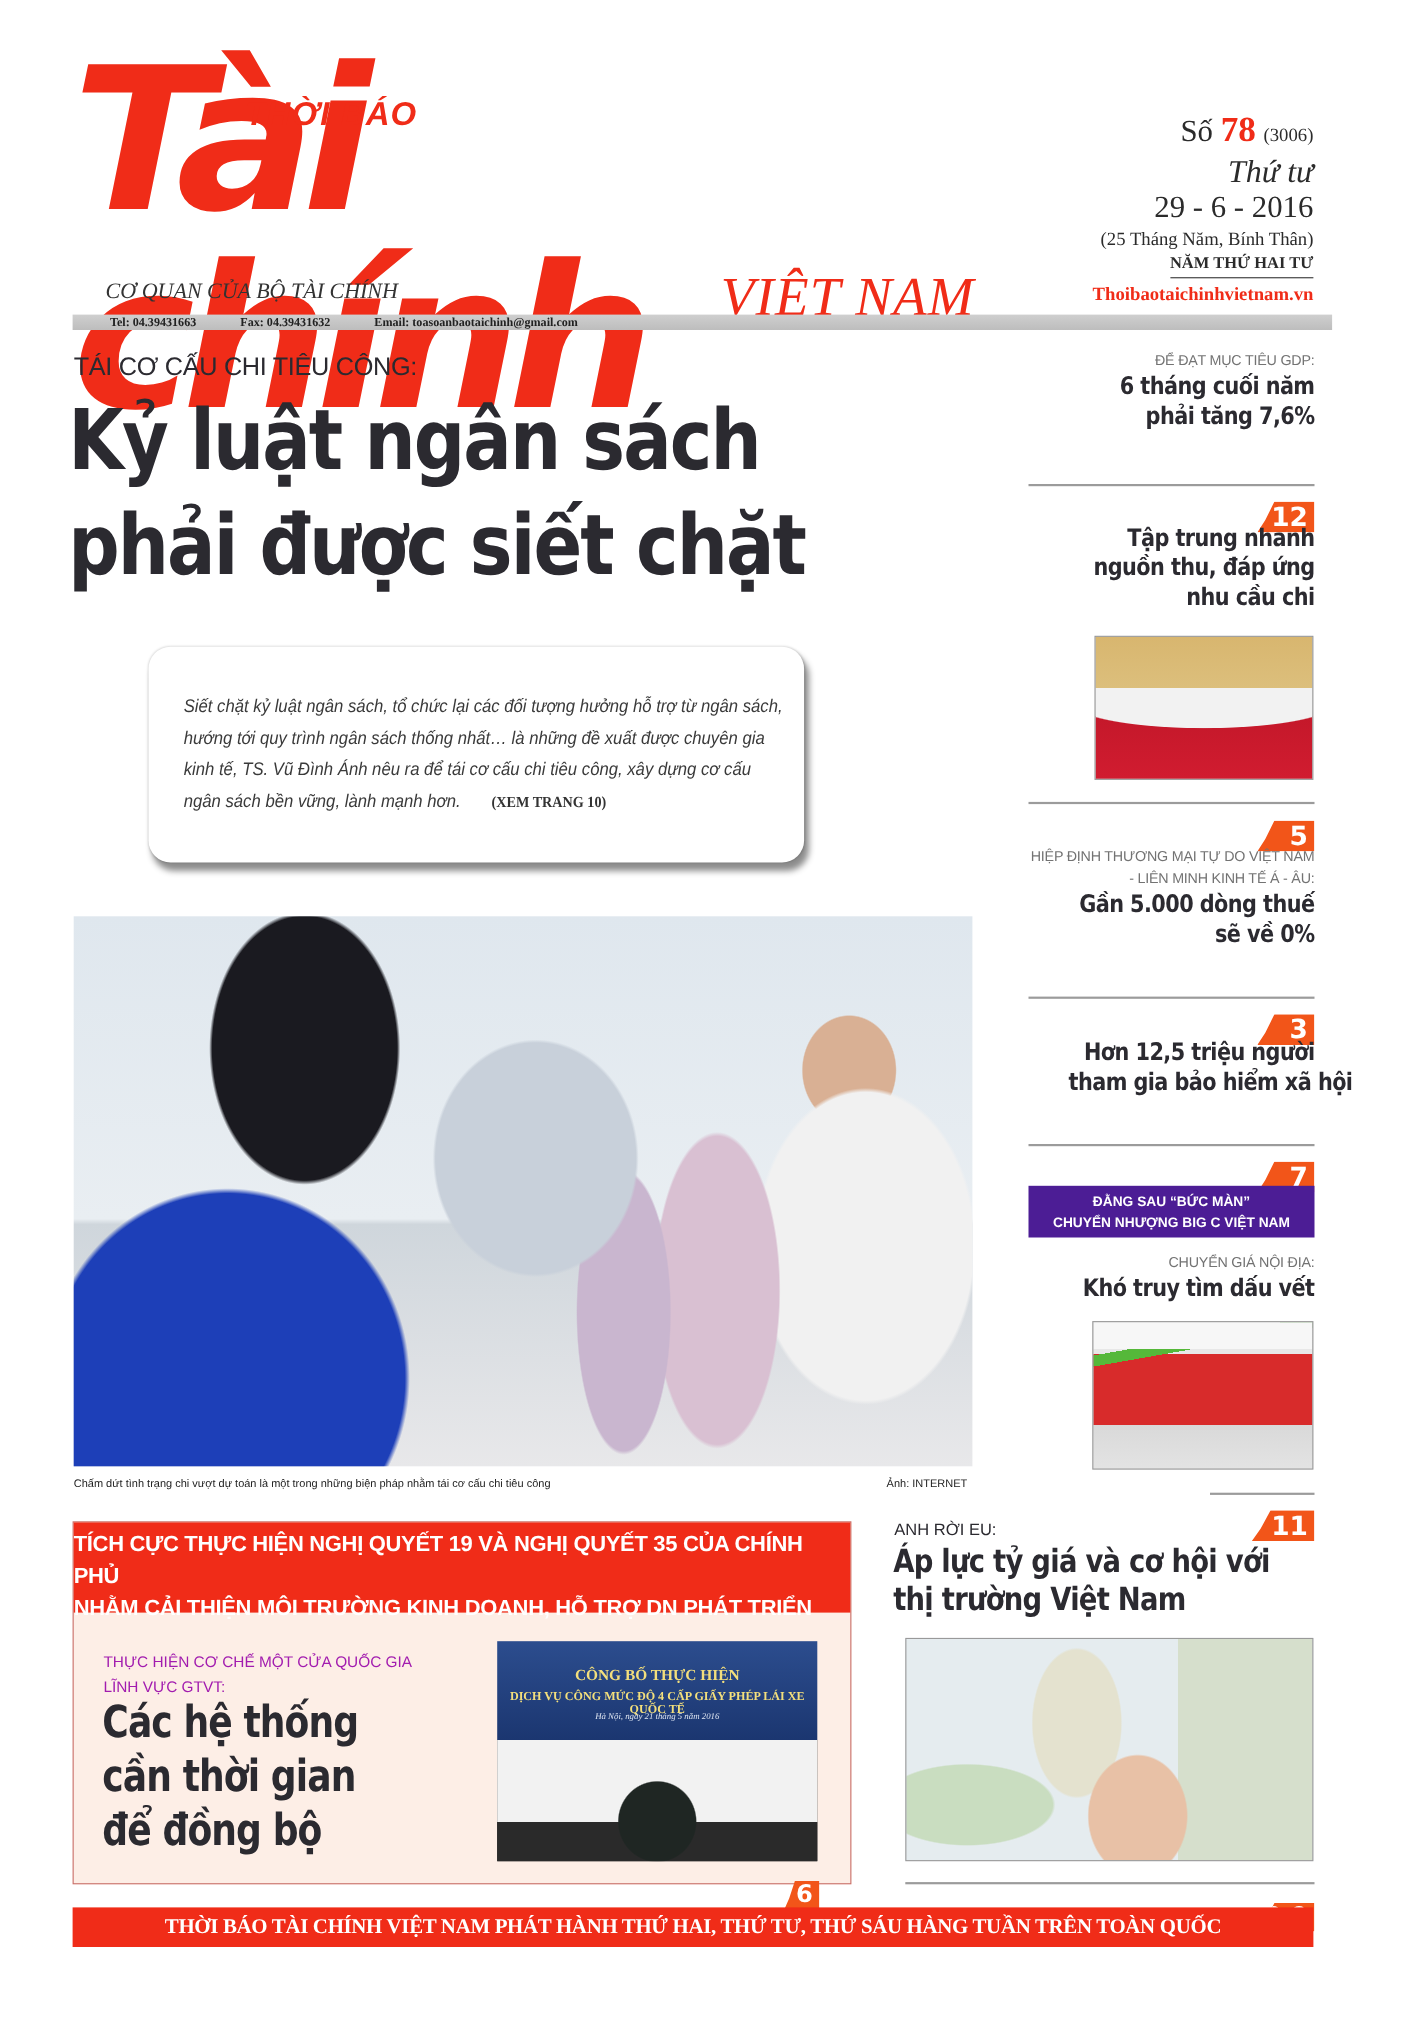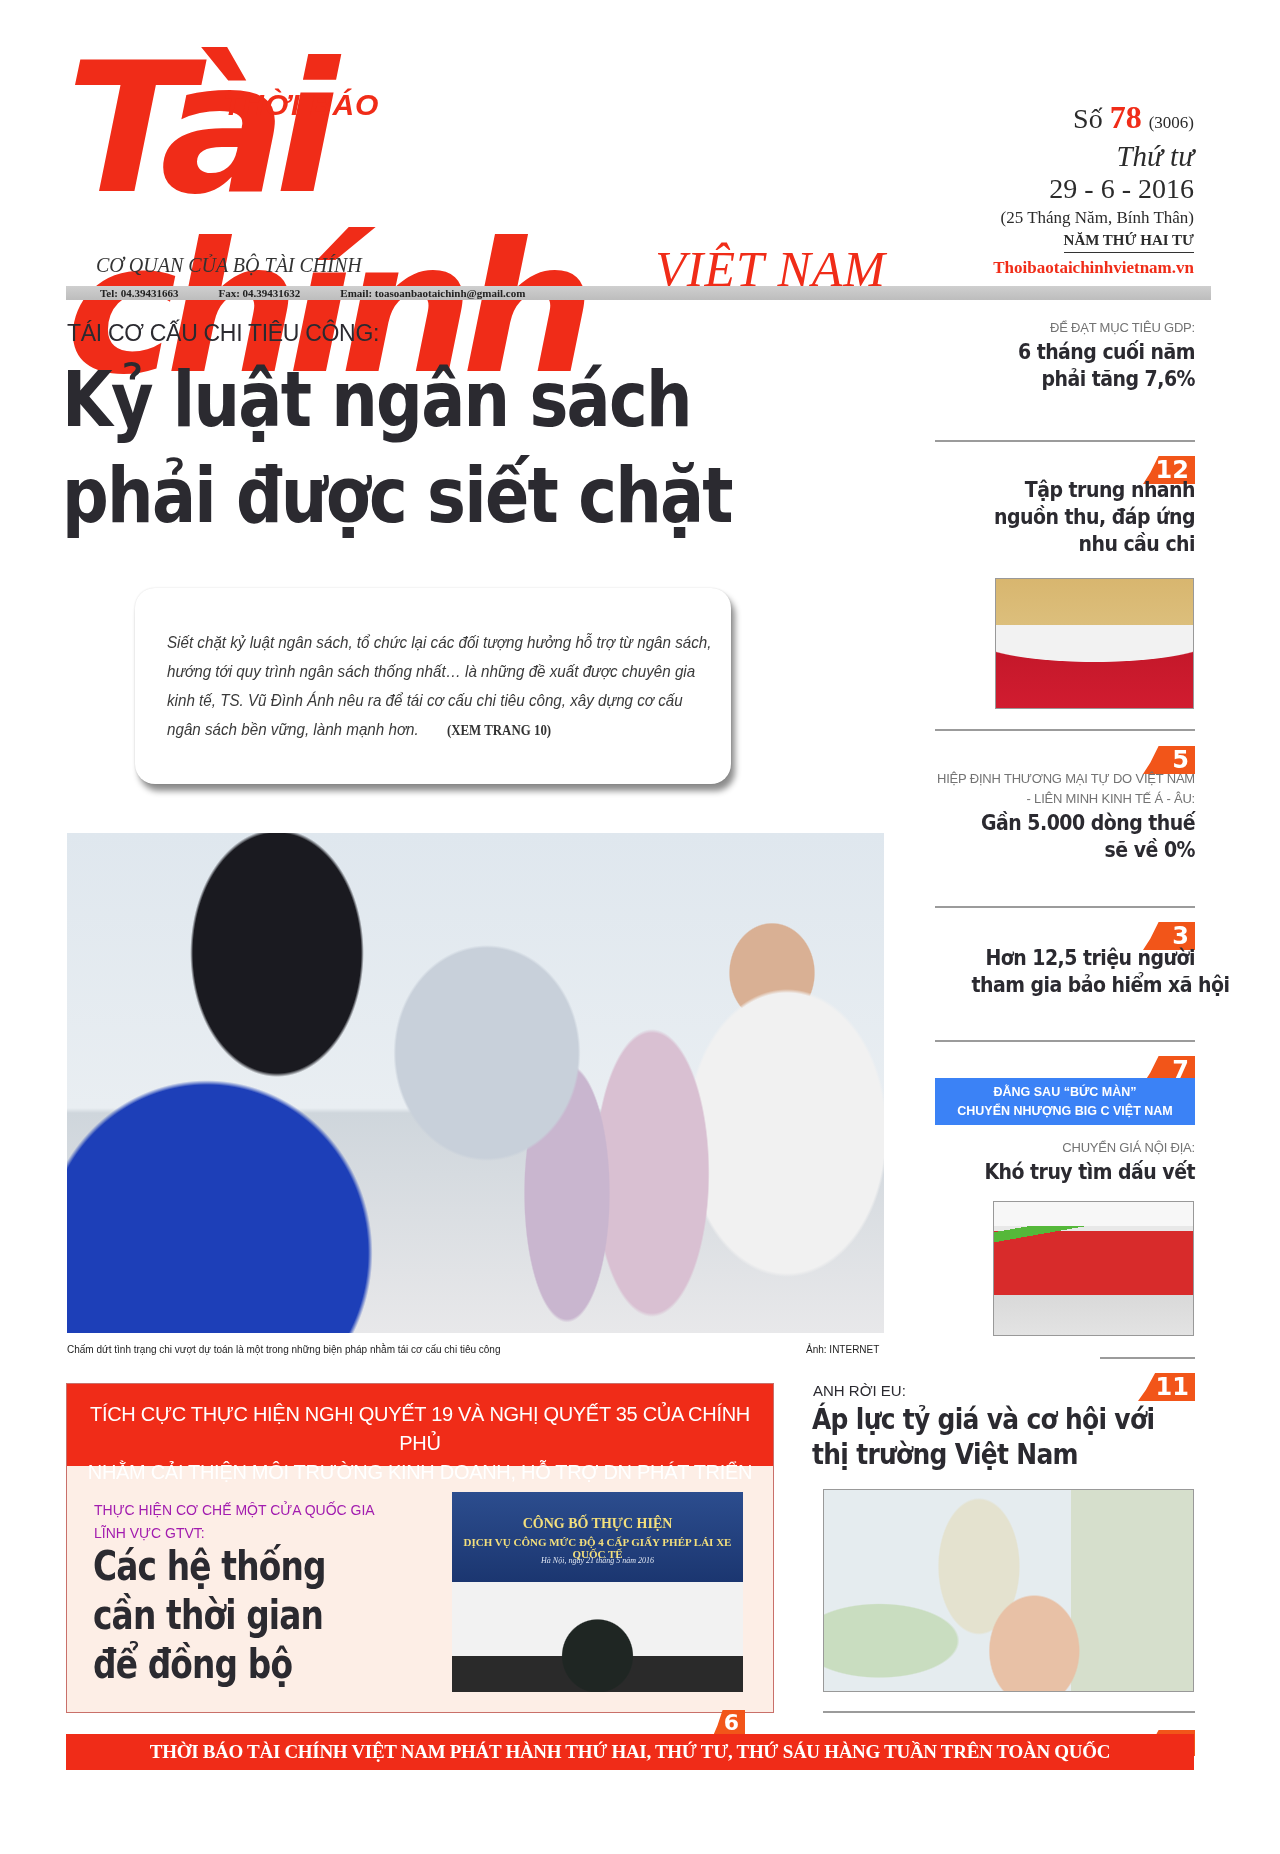--- a/index.html
+++ b/index.html
@@ -57,25 +57,25 @@
       radial-gradient(ellipse 100% 30% at 50% 46%, #f2f2f2 60%, transparent 62%),
       linear-gradient(180deg, transparent 0 56%, #c4182a 56%, #d11c30 100%),
       #eaeaea; }
   .thumb-bigc { left: 993px; top: 1201px; width: 201px; height: 135px;
     background:
       linear-gradient(180deg, #f7f7f7 0 18%, transparent 18%),
       linear-gradient(170deg, transparent 0 18%, #55b83a 18% 24%, transparent 24%),
       linear-gradient(180deg, transparent 0 22%, #d82b2b 22% 70%, transparent 70%),
       linear-gradient(180deg, transparent 0 70%, #d9d9d9 70%, #e3e3e3 100%),
       #e8e8e8; }
-  .bigc-banner { position: absolute; left: 935px; top: 1078px; width: 260px; height: 47px; background: #3b82f6; color: #fff; font-weight: bold; font-size: 12.5px; line-height: 19px; text-align: center; padding-top: 5px; }
+  .bigc-banner { position: absolute; left: 935px; top: 1078px; width: 260px; height: 47px; background: #4c1d95; color: #fff; font-weight: bold; font-size: 12.5px; line-height: 19px; text-align: center; padding-top: 5px; }
 
   
   .resol-box { position: absolute; left: 66px; top: 1383px; width: 708px; height: 330px; border: 1px solid #c9706a; background: #fdeee6; }
-  .resol-head { position: absolute; left: 0; top: 0; width: 100%; height: 82px; background: #f02c18; color: #fff; font-weight: normal; font-size: 20px; line-height: 29px; text-align: center; padding-top: 16px; letter-spacing: -0.3px; }
+  .resol-head { position: absolute; left: 0; top: 0; width: 100%; height: 82px; background: #f02c18; color: #fff; font-weight: bold; font-size: 20px; line-height: 29px; padding-top: 6px; letter-spacing: -0.3px; }
   .resol-kicker { position: absolute; left: 27px; top: 115px; font-size: 14px; line-height: 23px; color: #a21caf; }
   .resol-title { position: absolute; left: 26px; top: 158px; font-family: "DejaVu Sans", sans-serif; font-weight: bold; font-size: 40px; line-height: 49px; color: #2b2a30; transform: scaleX(0.82); transform-origin: left top; white-space: nowrap; letter-spacing: -1px; }
   .resol-photo { position: absolute; left: 385px; top: 108px; width: 291px; height: 200px; overflow: hidden;
     background:
       radial-gradient(ellipse 20% 30% at 50% 82%, #1f2623 60%, transparent 62%),
       linear-gradient(180deg, transparent 0 45%, #f2f2f2 45% 82%, #2a2a2a 82% 100%),
       linear-gradient(180deg, #2c4d8e 0%, #1b3670 45%, #1a1a1a 45%); }
   .resol-photo .ptxt { position: absolute; left: 0; width: 100%; text-align: center; color: #f3df7c; font-weight: bold; font-family: "Liberation Serif", serif; margin-top: 16px; }
 
   .uk-kicker { position: absolute; left: 813px; top: 1382px; font-size: 15px; color: #2b2a30; }

